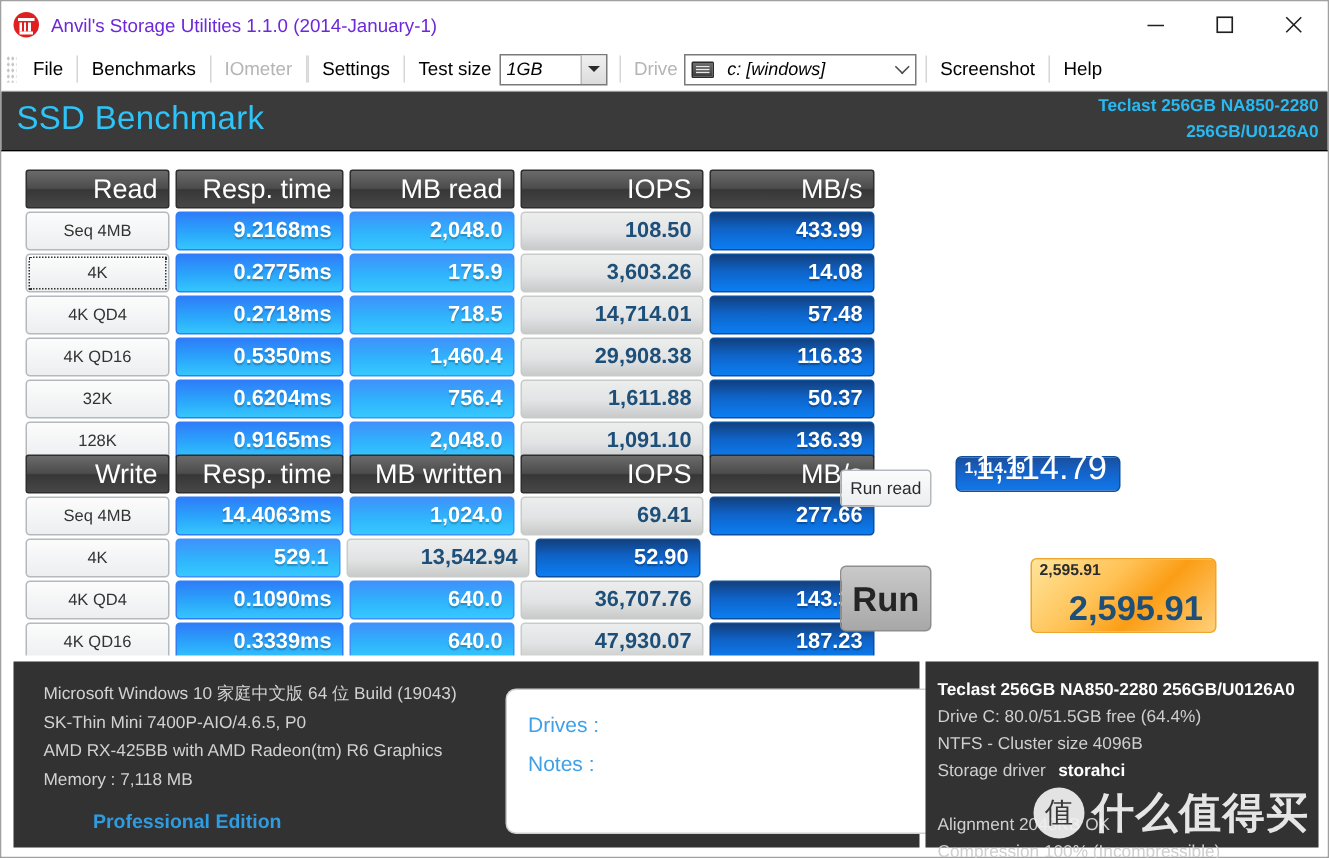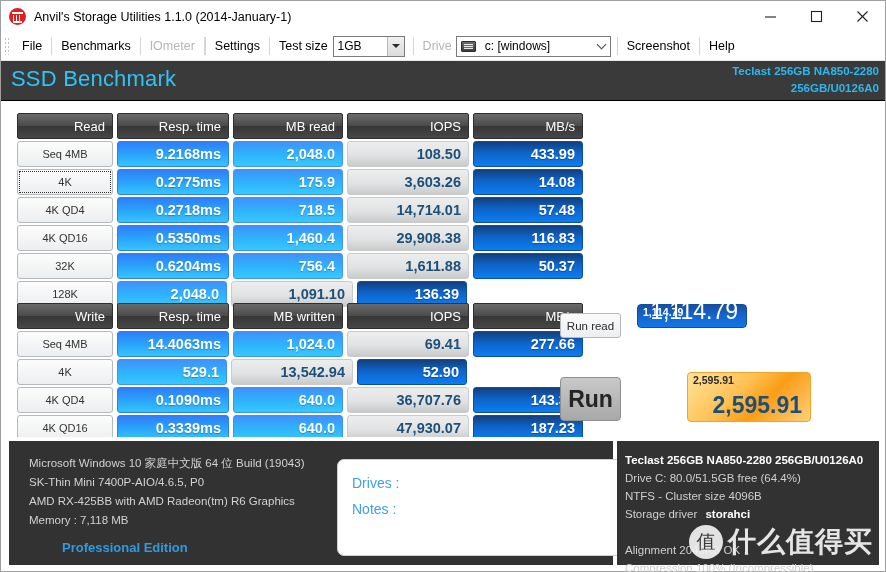--- a/index.html
+++ b/index.html
@@ -34,21 +34,21 @@
     position: absolute; left: 3px; top: 4px; width: 11px; height: 2px;
     background: #ffffff;
   }
   .app-icon::after {
     content: "";
     position: absolute; left: 4px; top: 7px; width: 9px; height: 6px;
     background: repeating-linear-gradient(to right, #ffffff 0 1.5px, #e02020 1.5px 3px);
     border-bottom: 2px solid #ffffff;
   }
   .title-text {
-    font-size: 12.5px; color: #000000; white-space: nowrap;
+    font-size: 12.5px; color: #6d28d9; white-space: nowrap;
   }
   .wincontrols {
     position: absolute; right: 0; top: 0; height: 31px;
     display: flex; align-items: stretch;
   }
   .wbtn {
     width: 46px; display: flex; align-items: center; justify-content: center;
     font-size: 13px; color: #202020; background: transparent;
   }
   .wbtn svg { display:block; }
@@ -69,21 +69,21 @@
   .mitem {
     font-size: 12.5px; color: #000000; padding: 0 9px; white-space: nowrap;
     line-height: 29px;
   }
   .mitem.disabled { color: #b5b5b5; }
   .msep { width: 1px; height: 18px; background: #d6d6d6; }
 
   .combo {
     height: 21px; border: 1px solid #7a7a7a; background: #ffffff;
     display: inline-flex; align-items: center; position: relative;
-    font-size: 12px; color: #000;
+    font-size: 12px; color: #000; font-style: italic;
   }
   .combo .cval { padding: 0 4px; white-space: nowrap; overflow: hidden; }
   .combo .carrow {
     width: 17px; height: 19px; display: flex; align-items: center; justify-content: center;
     margin-left: auto;
   }
   .combo.win .carrow {
     background: linear-gradient(to bottom, #f0f0f0, #dcdcdc);
     border-left: 1px solid #b9b9b9;
   }
@@ -126,21 +126,21 @@
   .trow { display: flex; height: 26px; margin-bottom: 2px; }
   .cell { height: 26px; display: flex; align-items: center; margin-right: 4px; }
   .c0 { width: 96px; justify-content: center; }
   .c1 { width: 112px; justify-content: flex-end; padding-right: 7px; }
   .c2 { width: 110px; justify-content: flex-end; padding-right: 7px; }
   .c3 { width: 122px; justify-content: flex-end; padding-right: 7px; }
   .c4 { width: 110px; justify-content: flex-end; padding-right: 7px; margin-right: 0; }
 
   .hdr {
     background: linear-gradient(to bottom, #6a6a6a 0%, #4c4c4c 48%, #373737 52%, #474747 100%);
-    color: #ffffff; font-size: 13px; border: 1px solid #2e2e2e; border-radius: 2px;
+    color: #ffffff; font-size: 18px; border: 1px solid #2e2e2e; border-radius: 2px;
   }
   .hdr.c0 { justify-content: flex-end; padding-right: 7px; }
 
   .lbl {
     background: linear-gradient(to bottom,#fcfcfc,#eceef0);
     border: 1px solid #b4b9bd; border-radius: 3px;
     color: #333; font-size: 11px;
   }
   .lbl.focus { outline: none; box-shadow: none; border: 1px solid #b4b9bd; position: relative; }
   .lbl.focus::after{
@@ -354,20 +354,21 @@
         </div>
         <div class="trow">
           <div class="cell lbl c0">32K</div>
           <div class="cell resp c1">0.6204ms</div>
           <div class="cell mb c2">756.4</div>
           <div class="cell iops c3">1,611.88</div>
           <div class="cell mbs c4">50.37</div>
         </div>
         <div class="trow">
           <div class="cell lbl c0">128K</div>
+          <div class="cell resp c1">0.9165ms</div>
           <div class="cell mb c2">2,048.0</div>
           <div class="cell iops c3">1,091.10</div>
           <div class="cell mbs c4">136.39</div>
         </div>
       </div>
 
     <div class="tbl" id="write-table" style="top:202px;">
         <div class="trow">
           <div class="cell hdr c0">Write</div>
           <div class="cell hdr c1">Resp. time</div>

